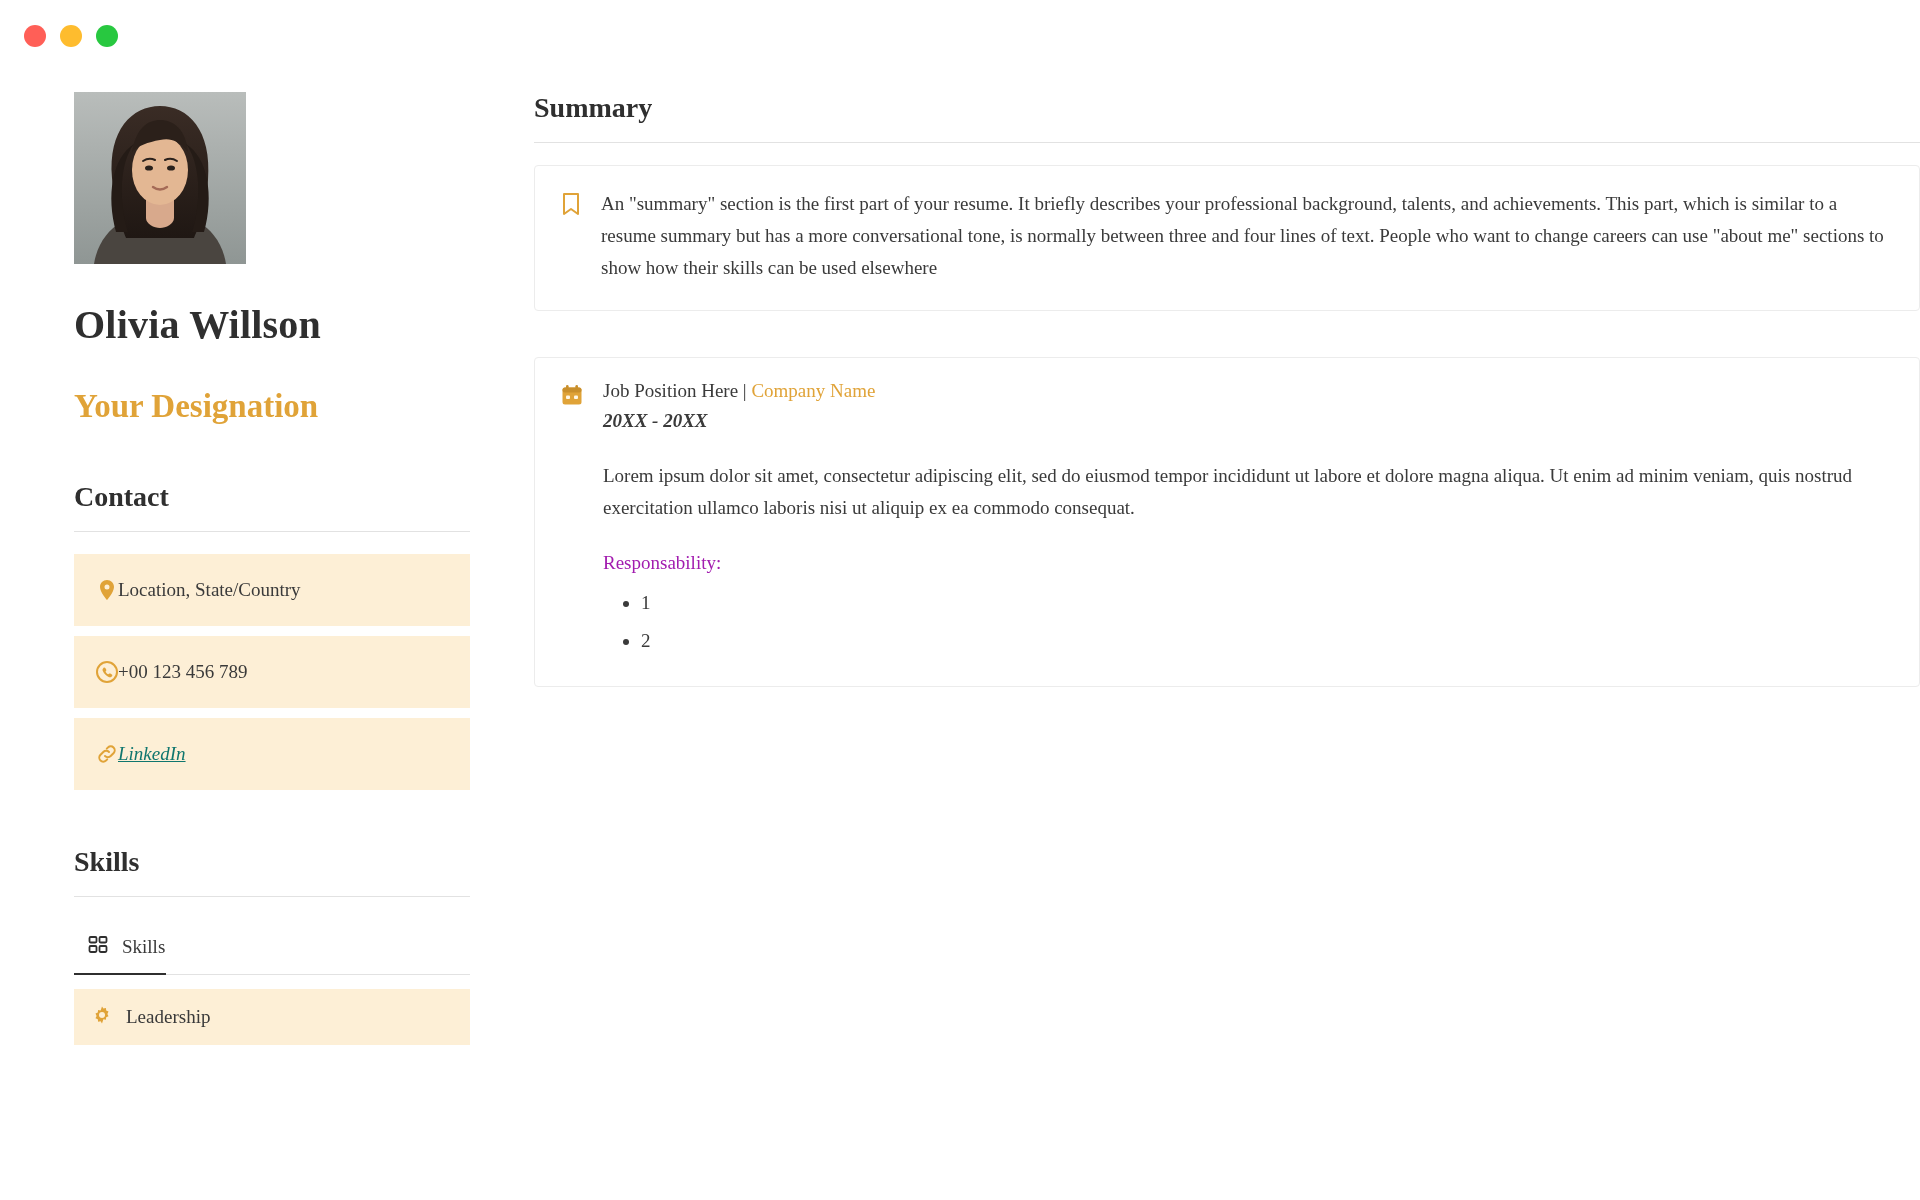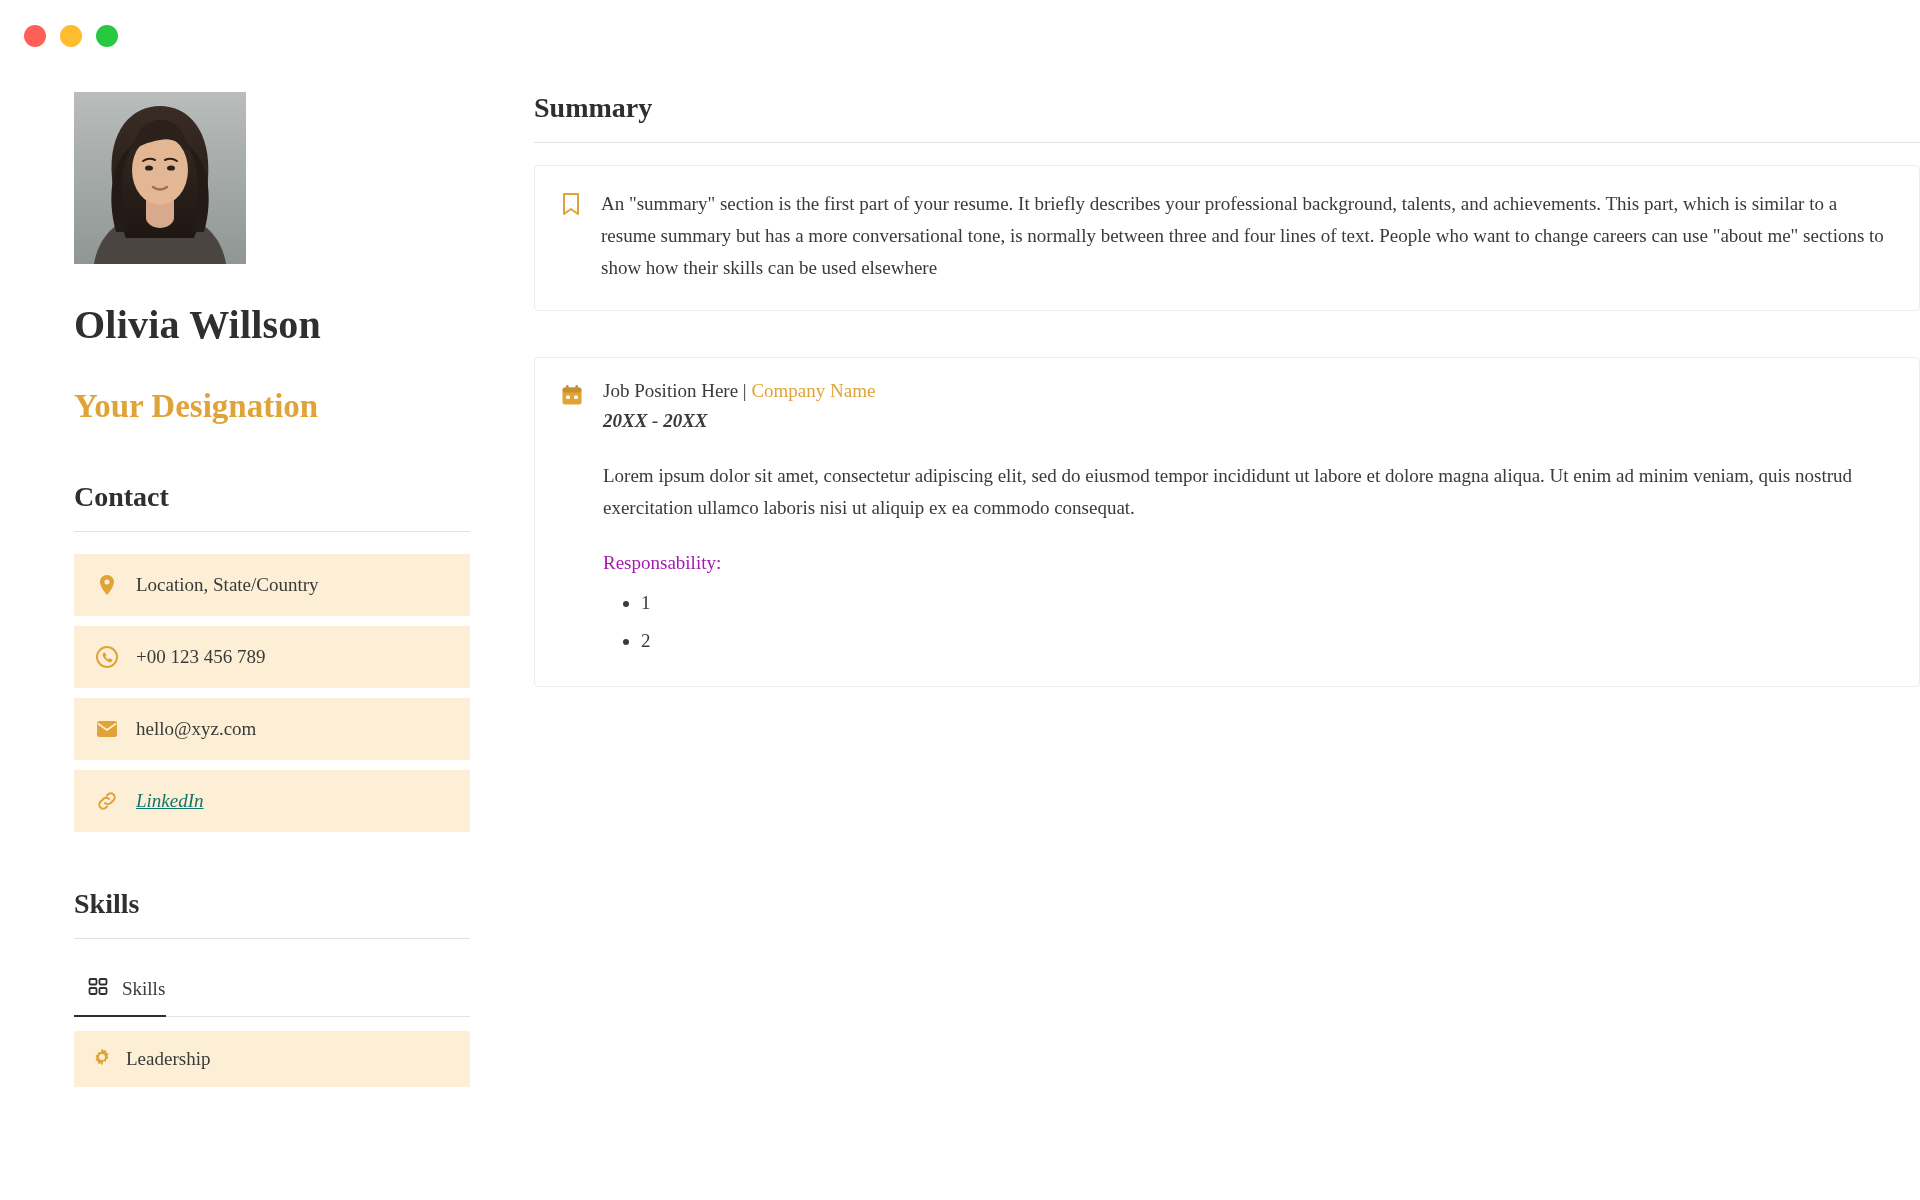--- a/index.html
+++ b/index.html
@@ -81,25 +81,24 @@
     border-top: 1px solid #e2e2e2;
     margin: 0 0 22px 0;
   }
   .left-col .section-head { margin-top: 56px; }
   .right-col .section-head:first-child { margin-top: 0; }
 
   
   .contact-list { display: flex; flex-direction: column; gap: 10px; }
   .contact-row {
     background: #fdefd6;
-    height: 62px;
+    height: 72px;
     display: flex;
     align-items: center;
     padding: 0 22px;
-    gap: 18px;
   }
   .contact-row .ci { width: 22px; display: flex; justify-content: center; }
   .contact-text {
     font-size: 19px;
     color: #3a3a3a;
   }
   .contact-text.link {
     color: #0f766e;
     text-decoration: underline;
     font-style: italic;
@@ -242,29 +241,20 @@
       <div class="contact-row">
         <span class="ci">
           <svg width="22" height="22" viewBox="0 0 22 22">
               <circle cx="11" cy="11" r="10" fill="none" stroke="#e0a338" stroke-width="2"></circle>
               <path d="M7.6 6.8c.5-.5 1.3-.4 1.7.2l.9 1.4c.3.5.2 1.1-.2 1.5l-.5.5c.6 1.3 1.6 2.3 2.9 2.9l.5-.5c.4-.4 1-.5 1.5-.2l1.4.9c.6.4.7 1.2.2 1.7l-.6.6c-.6.6-1.5.7-2.3.4a12 12 0 0 1-6.4-6.4c-.3-.8-.2-1.7.4-2.3z" fill="#e0a338"></path>
             </svg>
         </span>
         <span class="contact-text">+00 123 456 789</span>
       </div>
 
-      <div class="contact-row">
-        <span class="ci">
-          <svg width="22" height="18" viewBox="0 0 22 18">
-              <rect x="1" y="1" width="20" height="16" rx="2.5" fill="#e0a338"></rect>
-              <path d="M2.5 4l8.5 6 8.5-6" fill="none" stroke="#fdefd6" stroke-width="1.8" stroke-linecap="round"></path>
-            </svg>
-        </span>
-        <span class="contact-text">hello@xyz.com</span>
-      </div>
 
       <div class="contact-row">
         <span class="ci">
           <svg width="22" height="22" viewBox="0 0 22 22">
               <path d="M9 13a4 4 0 0 0 5.7 0l3-3A4 4 0 0 0 12 4.4l-1.2 1.2" fill="none" stroke="#e0a338" stroke-width="2" stroke-linecap="round"></path>
               <path d="M13 9a4 4 0 0 0-5.7 0l-3 3A4 4 0 0 0 10 17.6l1.2-1.2" fill="none" stroke="#e0a338" stroke-width="2" stroke-linecap="round"></path>
             </svg>
         </span>
         <span class="contact-text link">LinkedIn</span>
       </div>

